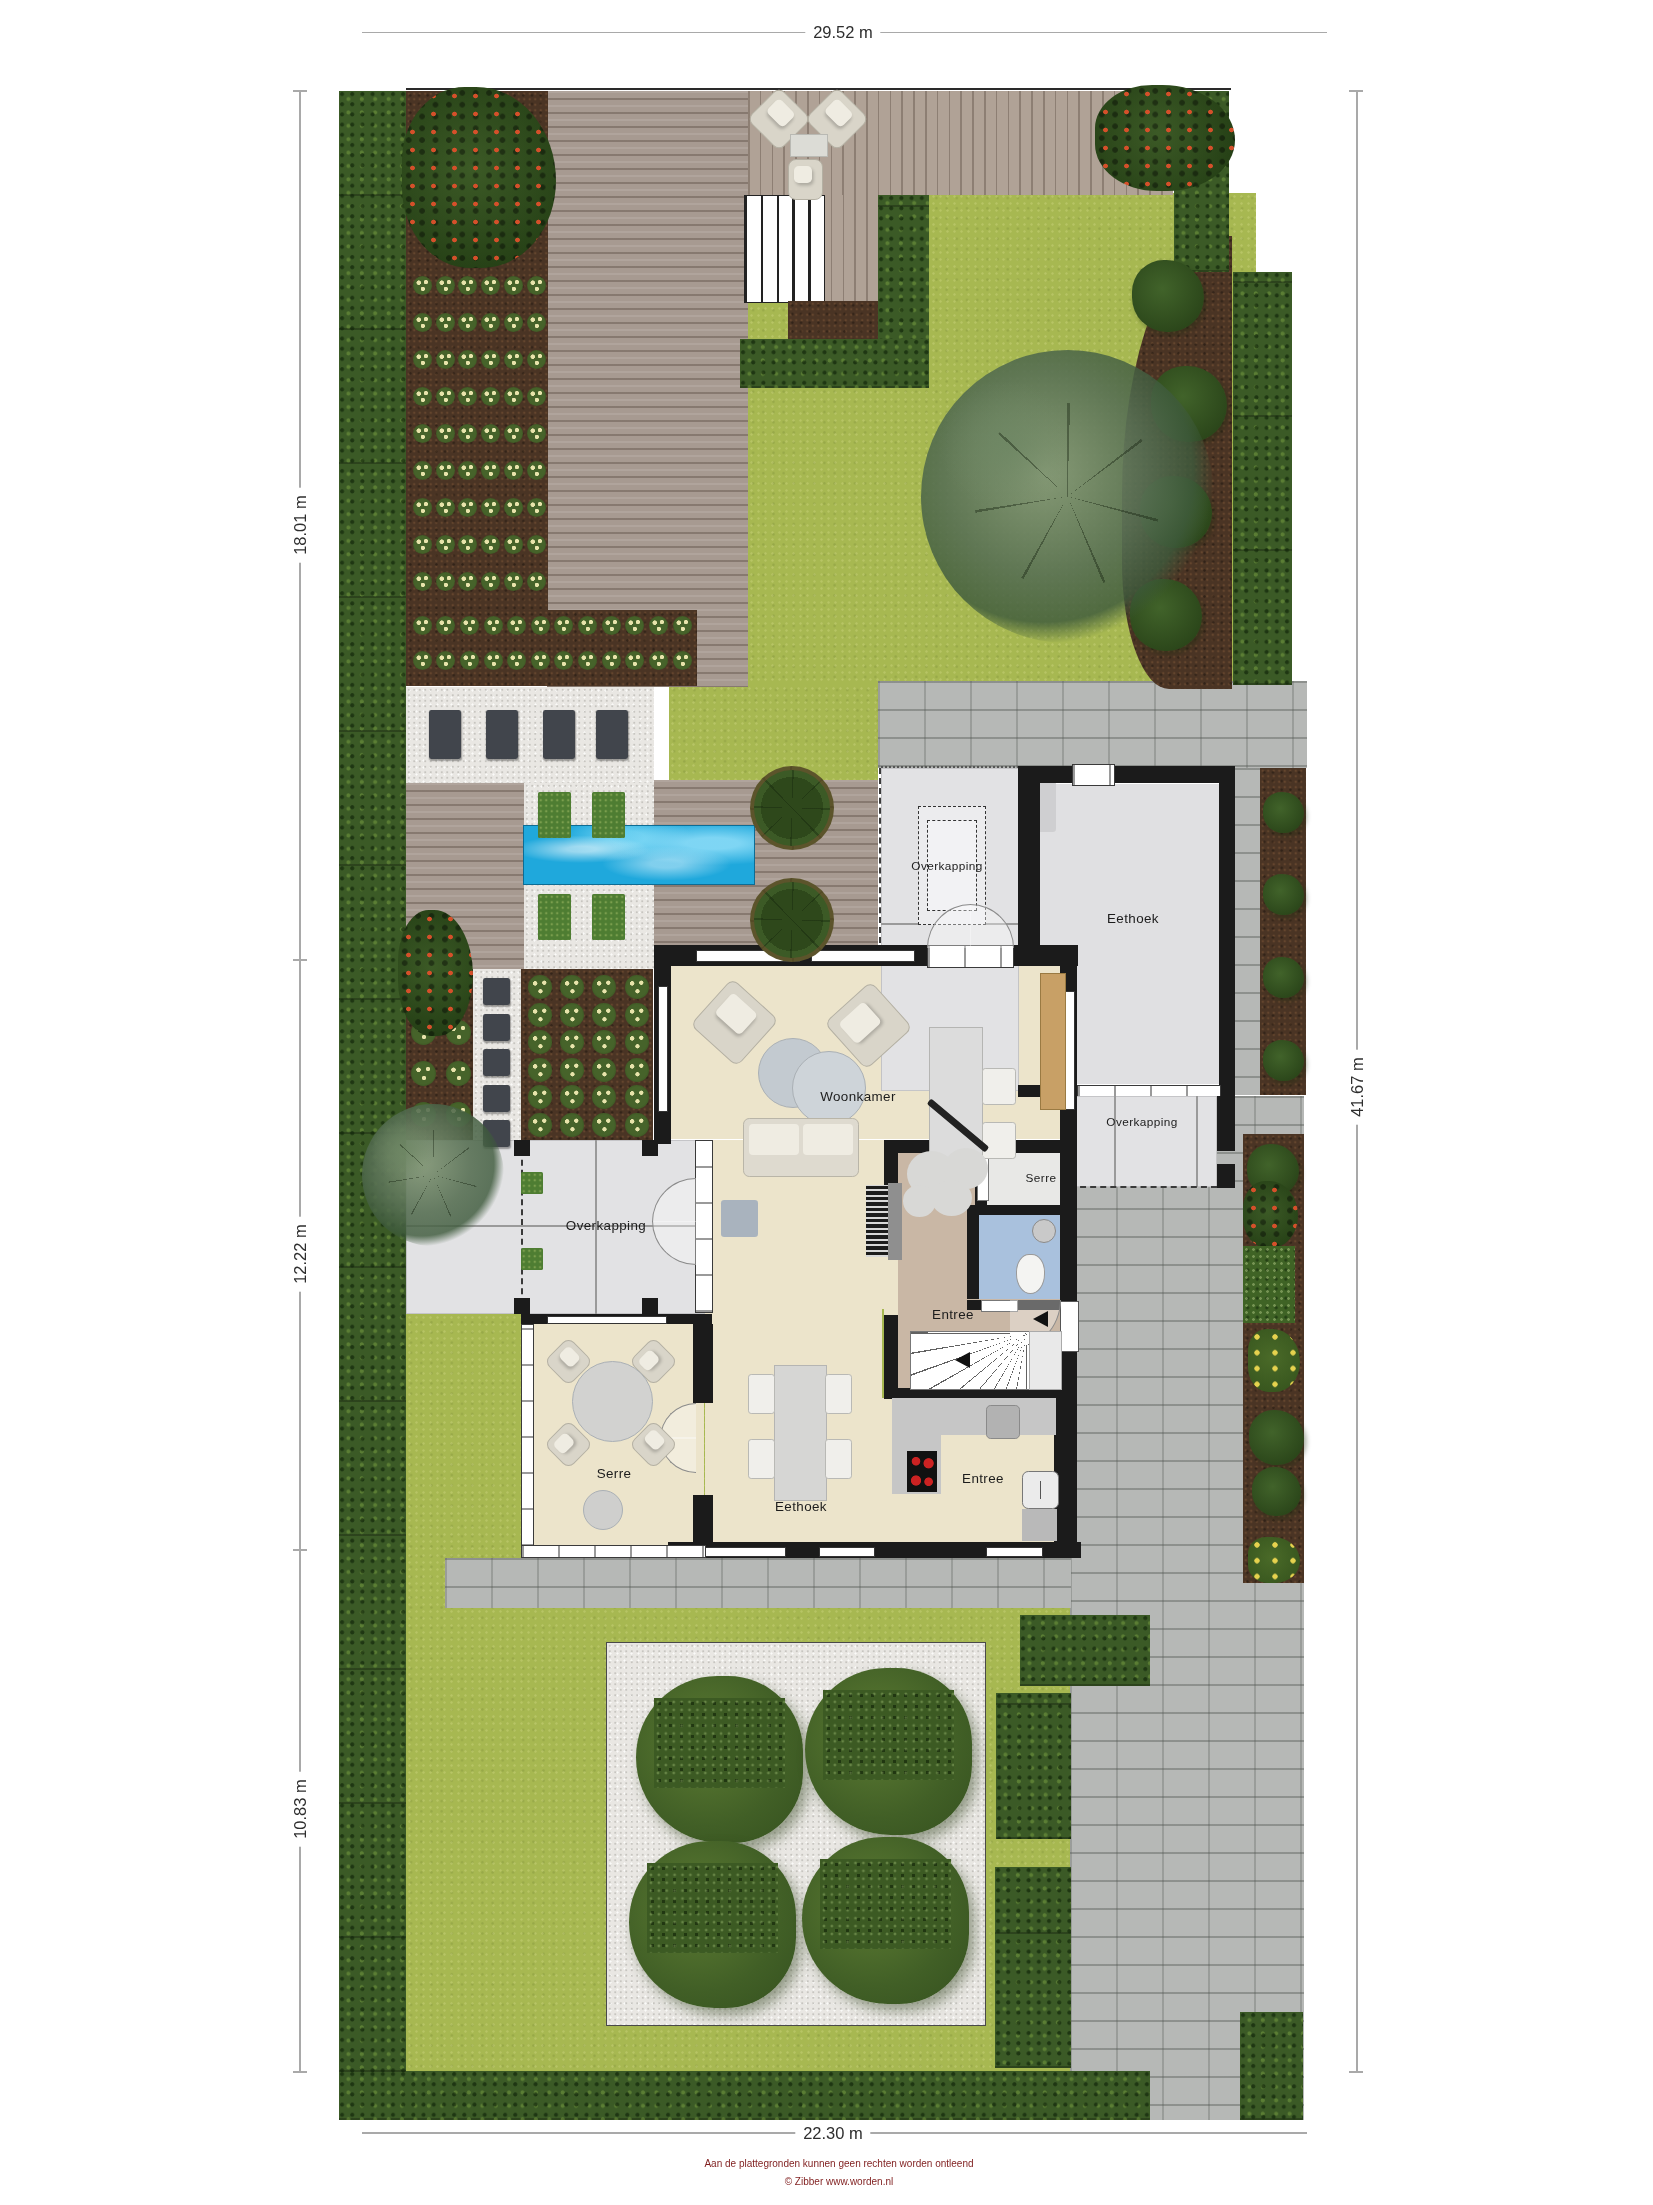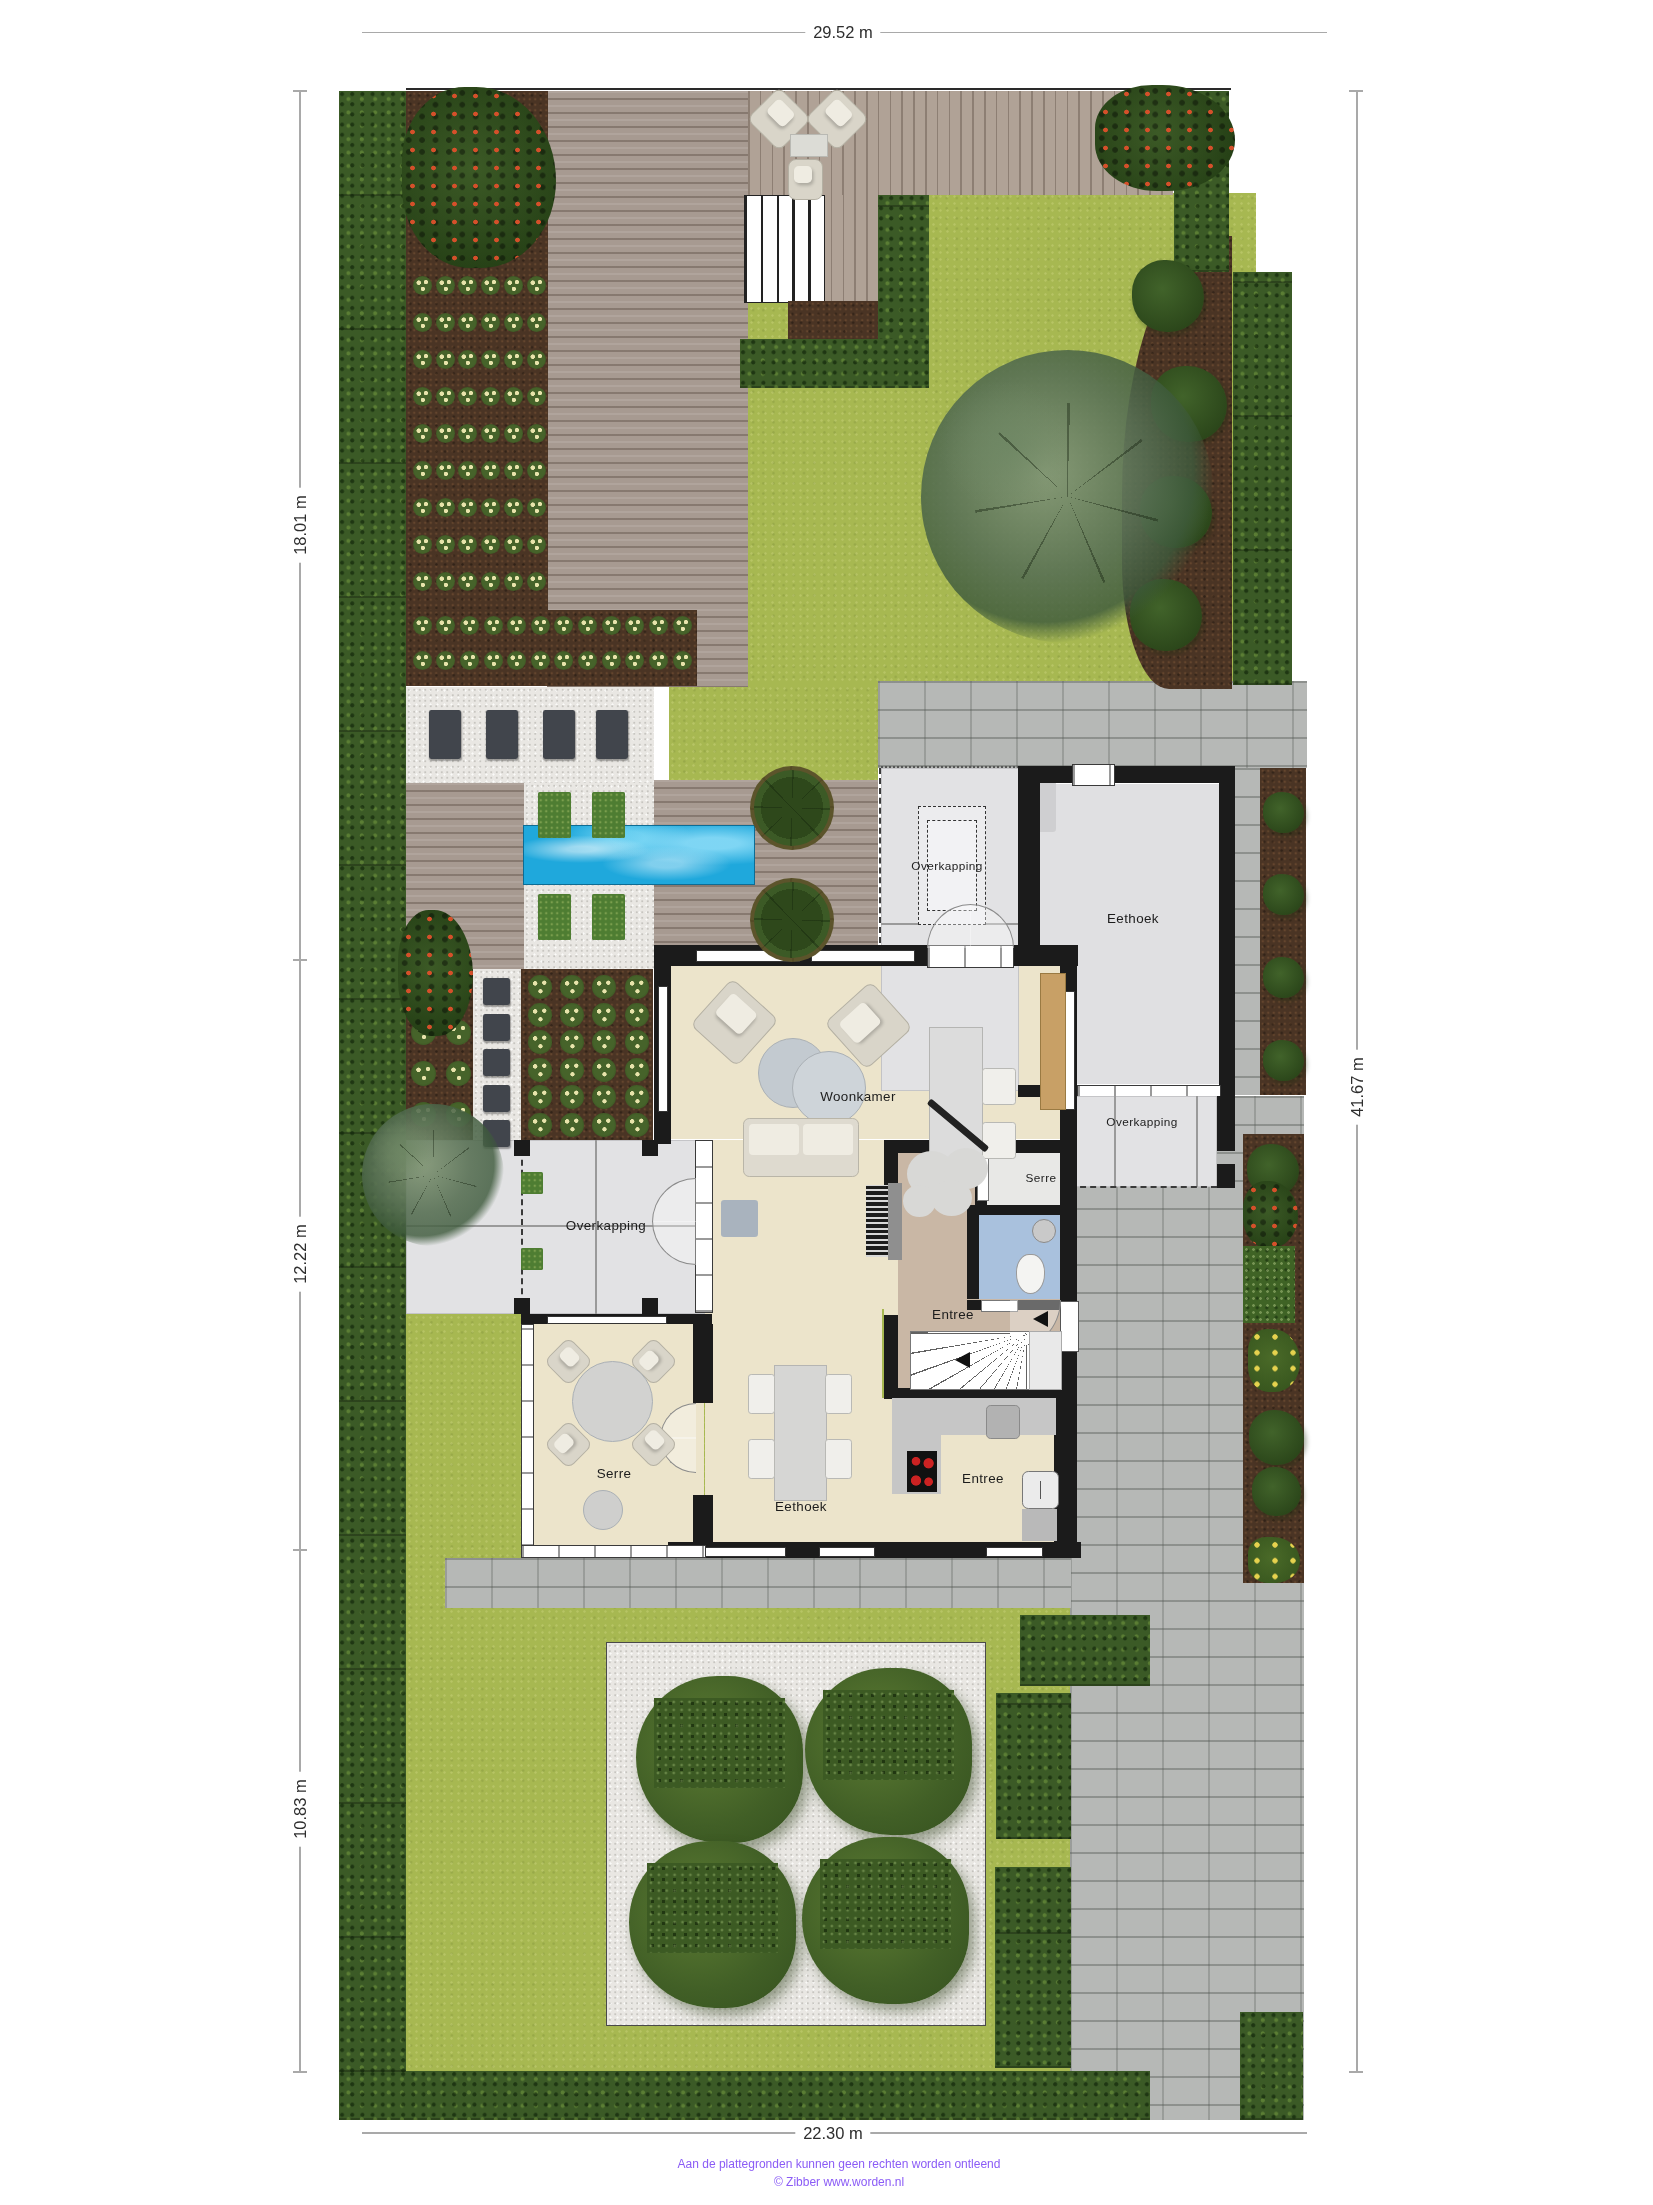--- a/index.html
+++ b/index.html
@@ -101,21 +101,21 @@
   .btree::after{content:"";position:absolute;left:18%;top:18%;width:64%;height:64%;border-radius:50%;
     background:repeating-conic-gradient(rgba(20,32,14,.4) 0 1.6deg,transparent 1.6deg 52deg);}
   .btree::before{content:"";position:absolute;left:6%;top:10%;width:45%;height:45%;border-radius:50%;
     background:radial-gradient(circle,rgba(110,135,100,.8),rgba(110,135,100,0) 70%);}
   
   .rlabel{position:absolute;transform:translate(-50%,-50%);font-size:13.4px;color:#1c1c1c;white-space:nowrap;letter-spacing:0.4px;}
   .rlabel.small{font-size:11.8px;}
   .dim{background:#a9a9a9;}
   .dimtext{position:absolute;transform:translate(-50%,-50%);font-size:16.5px;color:#2e2e2e;background:#fff;padding:0 7.9px;white-space:nowrap;}
   .dimtext.vert{transform:translate(-50%,-50%) rotate(-90deg);}
-  .footer{position:absolute;transform:translateX(-50%);font-size:12px;color:#8b5cf6;text-align:center;line-height:18px;white-space:nowrap;}
+  .footer{position:absolute;transform:translateX(-50%);font-size:10px;color:#7f1d1d;text-align:center;line-height:18px;white-space:nowrap;}
 </style>
 </head>
 <body>
 
 <div class="page">
   <div id="plan" class="abs" style="left:0;top:0;width:1654px;height:2205px;">
 
     <div class="abs lawn" style="left:748px;top:193px;width:508px;height:496px;"></div>
     <div class="abs lawn" style="left:669px;top:685px;width:209px;height:96px;"></div>
     <div class="abs lawn" style="left:406px;top:1307px;width:666px;height:764px;"></div>

